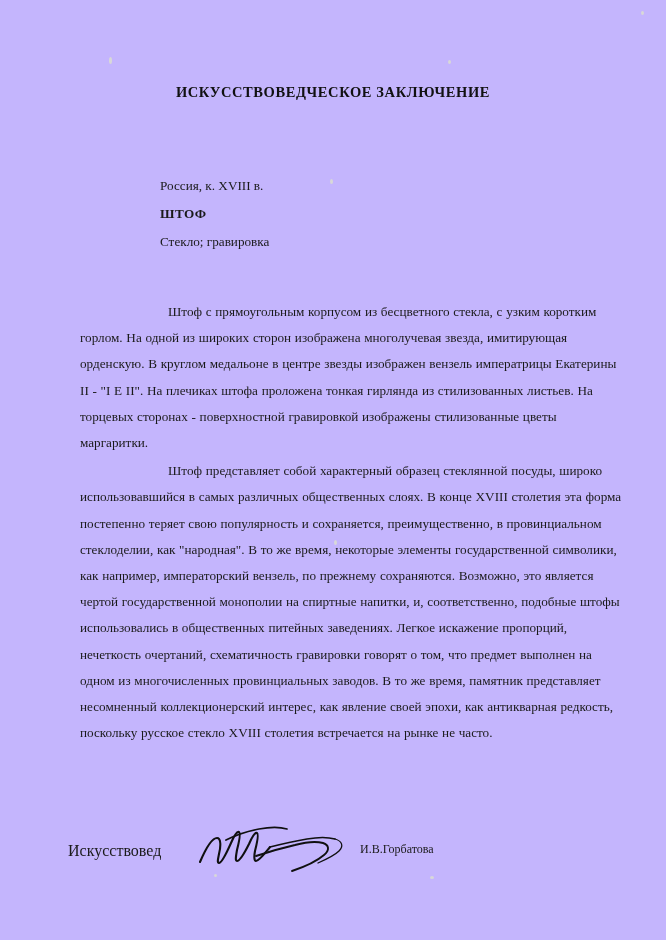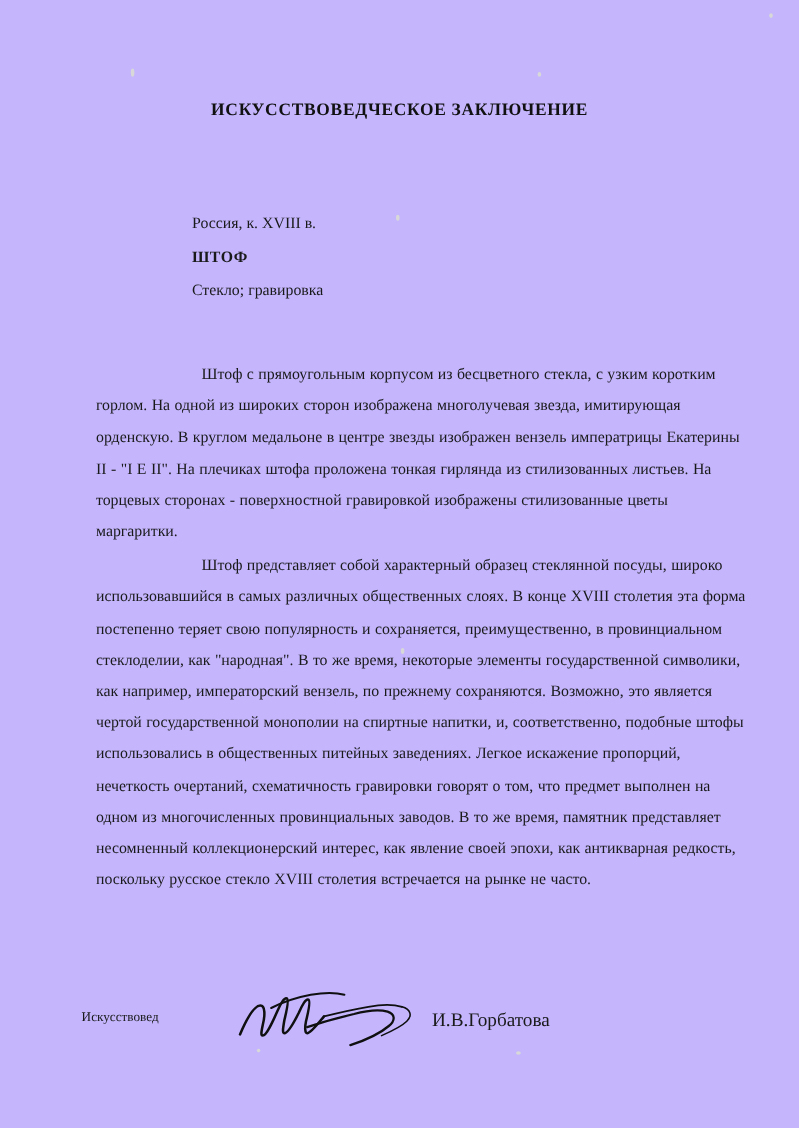--- a/index.html
+++ b/index.html
@@ -73,40 +73,40 @@
     position: absolute;
     left: 68px;
     top: 838px;
     width: 560px;
     height: 40px;
   }
   .sign-role {
     position: absolute;
     left: 0;
     top: 4px;
-    font-size: 11px;
+    font-size: 16px;
     white-space: nowrap;
   }
   .sign-mark {
     position: absolute;
     left: 128px;
     top: -16px;
     width: 160px;
     height: 52px;
   }
   .sign-mark svg {
     display: block;
     width: 160px;
     height: 52px;
   }
   .sign-name {
     position: absolute;
     left: 292px;
     top: 4px;
-    font-size: 16px;
+    font-size: 12px;
     white-space: nowrap;
     text-align: right;
   }
 
   
   .speck {
     position: absolute;
     background: #d8d8d8;
     border-radius: 50%;
     pointer-events: none;

